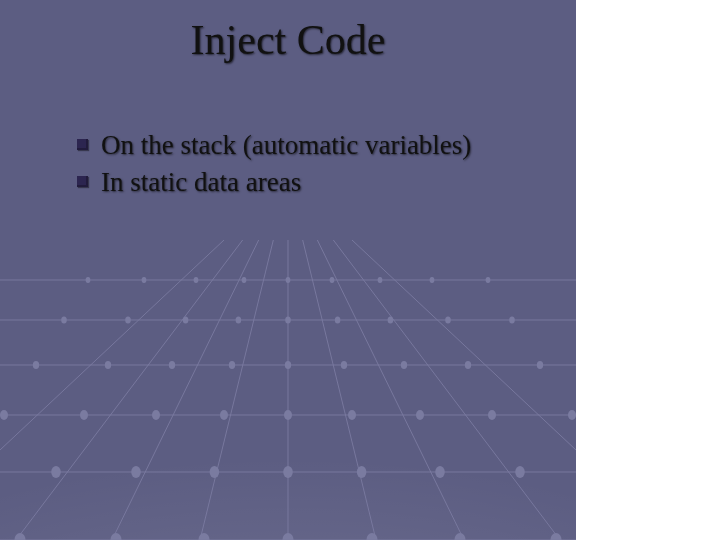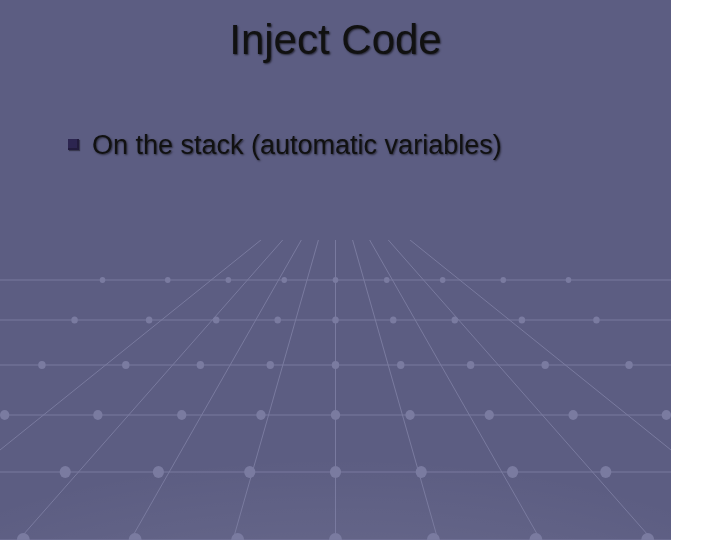--- a/index.html
+++ b/index.html
@@ -5,29 +5,30 @@
   html, body {
     margin: 0;
     padding: 0;
     width: 720px;
     height: 540px;
     overflow: hidden;
     font-family: Arial, Helvetica, sans-serif;
   }
   .slide {
     position: relative;
-    width: 671px;
+    width: 576px;
     height: 540px;
     background:
       radial-gradient(ellipse 900px 420px at 50% 135%,
         rgba(255,255,255,0.15) 0%,
         rgba(255,255,255,0.08) 30%,
         rgba(255,255,255,0.0) 65%),
       #5c5d82;
     color: #1a1a2a;
+    font-family: Liberation Serif, serif;
   }
   
   .grid {
     position: absolute;
     left: 0; right: 0; bottom: 0;
     height: 300px;
     pointer-events: none;
   }
   .grid svg { width: 100%; height: 100%; display: block; }
   .grid line { stroke: #7a7ba0; stroke-width: 1; }
@@ -38,21 +39,21 @@
     top: 16px;
     left: 0; right: 0;
     text-align: center;
     font-size: 42px;
     color: #111;
     text-shadow: 1px 1px 2px rgba(0,0,0,0.6);
   }
   .body {
     position: absolute;
     top: 128px;
-    left: 68px;
+    left: 77px;
     right: 40px;
   }
   ul.bullets {
     list-style: none;
     margin: 0;
     padding: 0;
   }
   ul.bullets > li {
     position: relative;
     padding-left: 24px;
@@ -163,16 +164,17 @@
           <circle cx="695" cy="300" r="7"></circle>
       </g>
     </svg>
   </div>
 
   <div class="title">Inject Code</div>
 
   <div class="body">
     <ul class="bullets">
       <li><span>On the stack (automatic variables)</span></li>
+      <li><span>In static data areas</span></li>
     </ul>
   </div>
 
 </div>
 
 </body></html>

